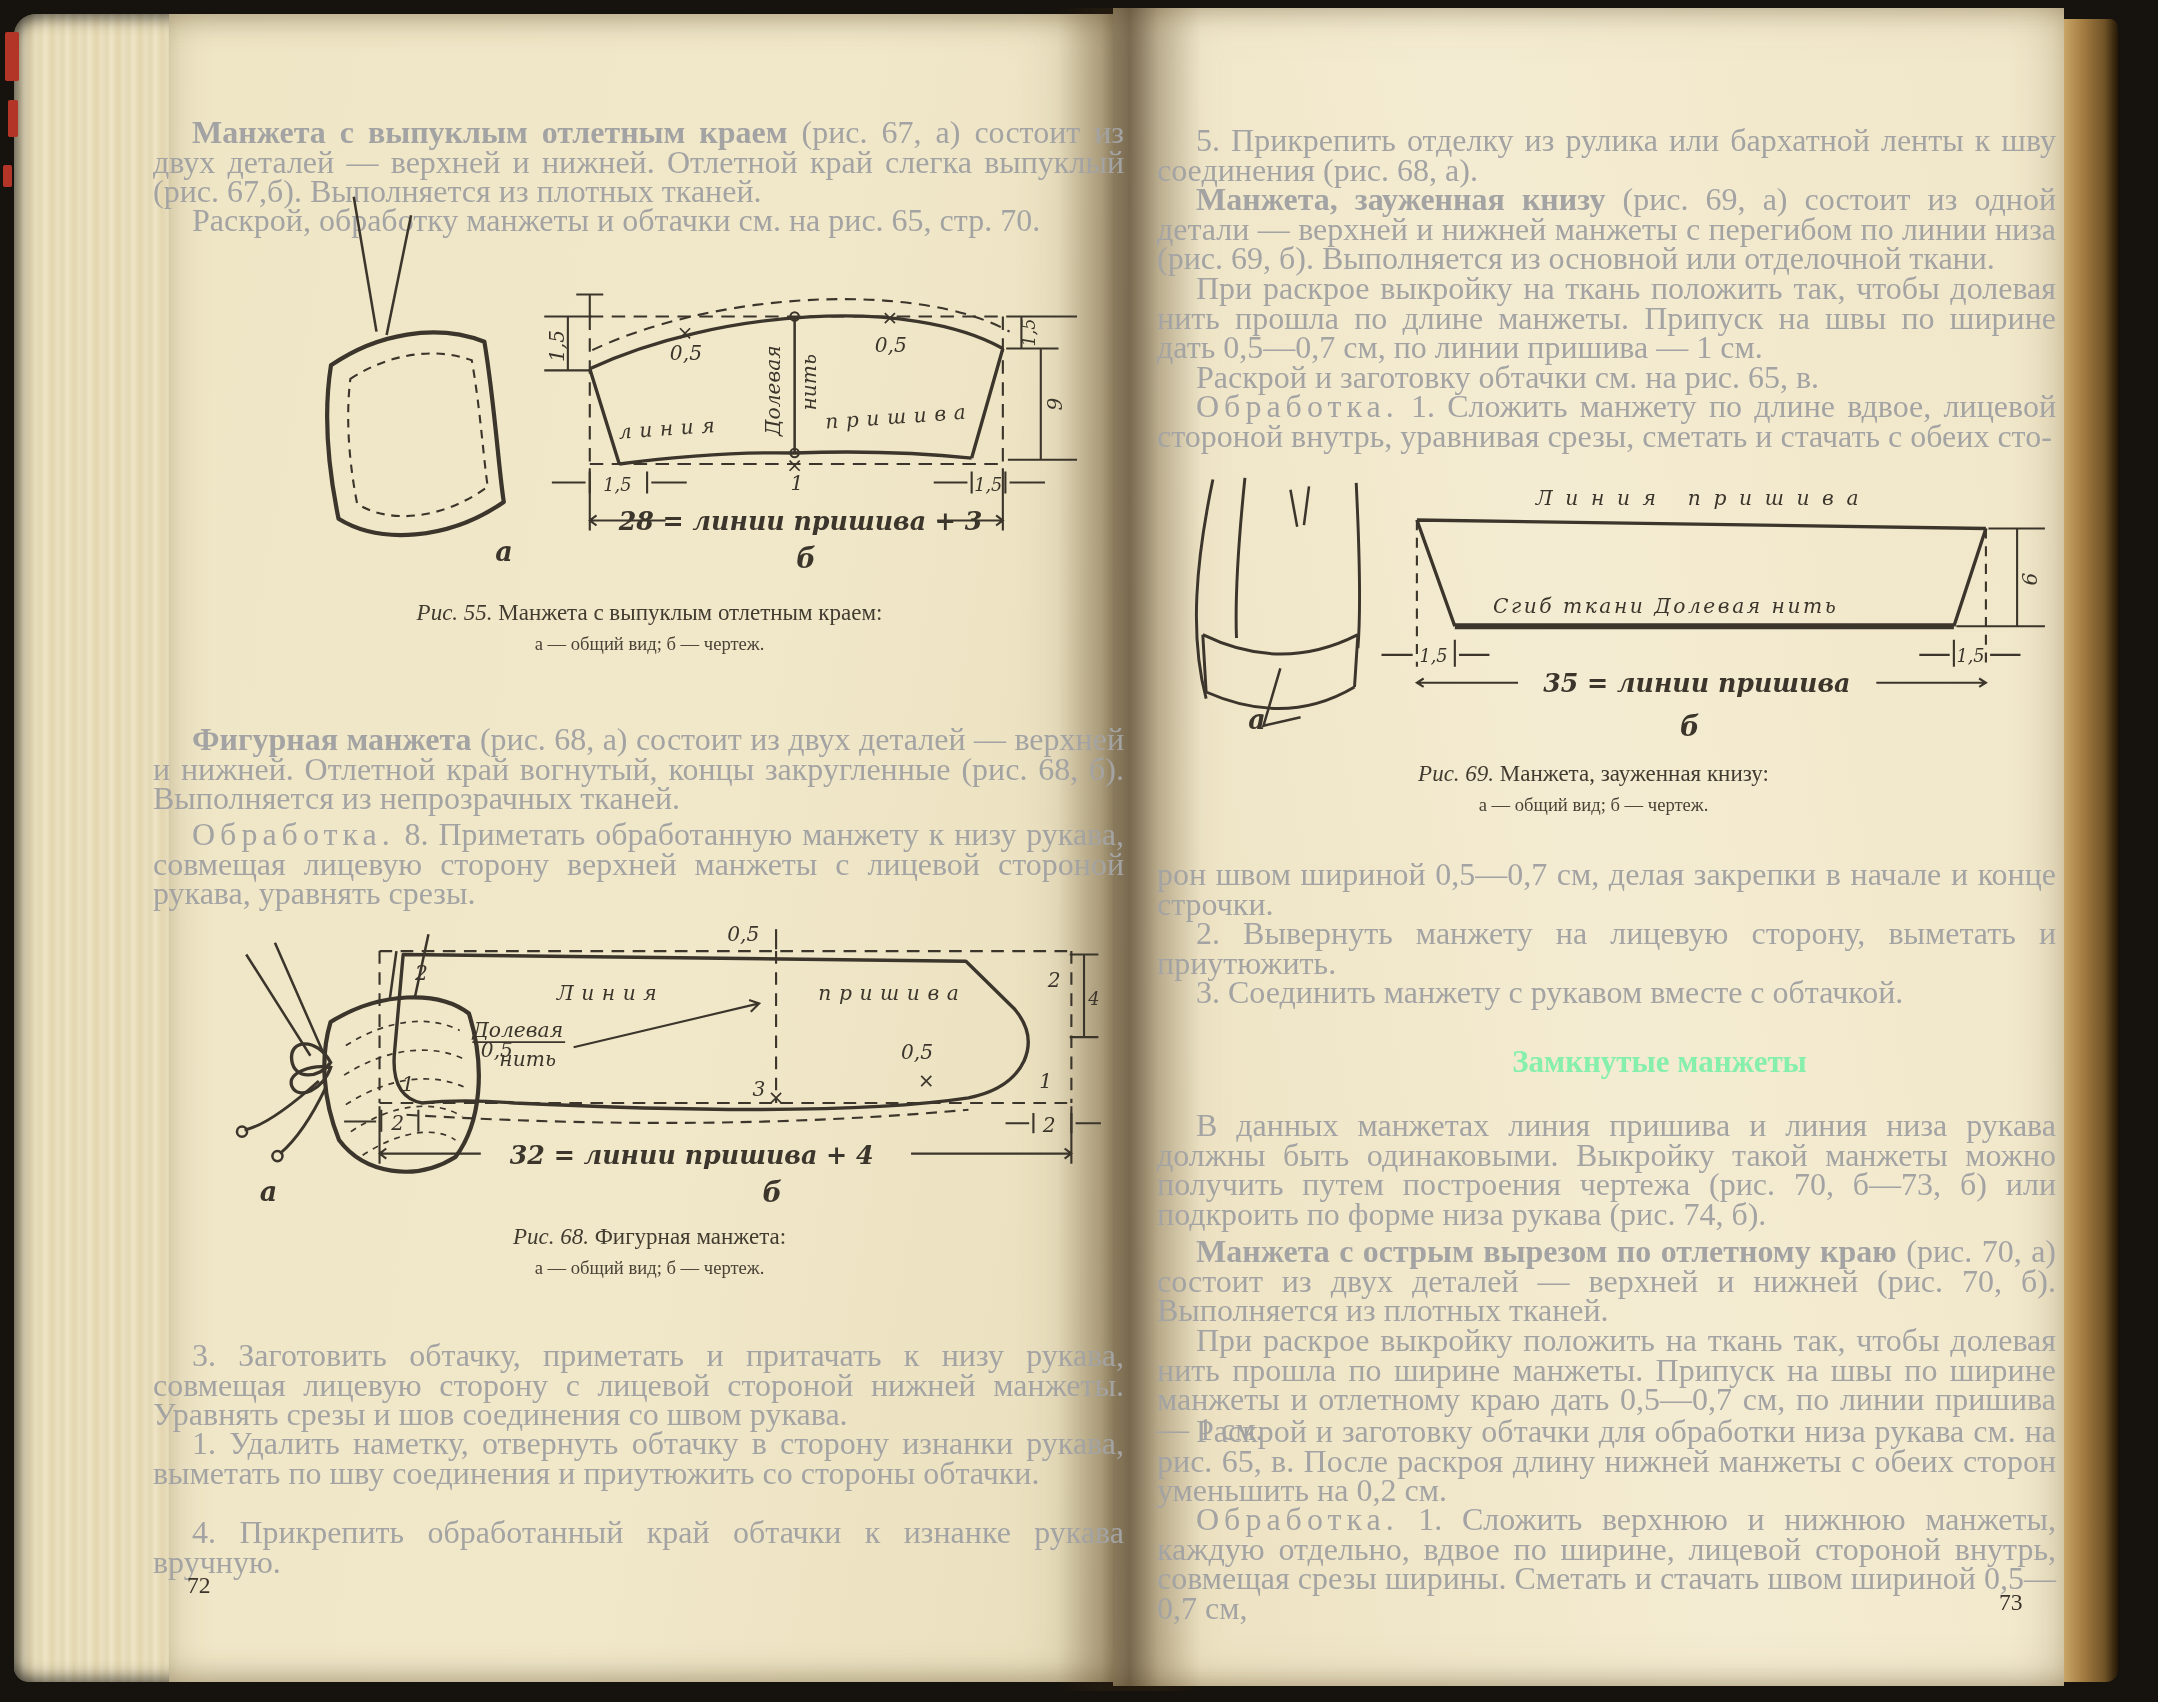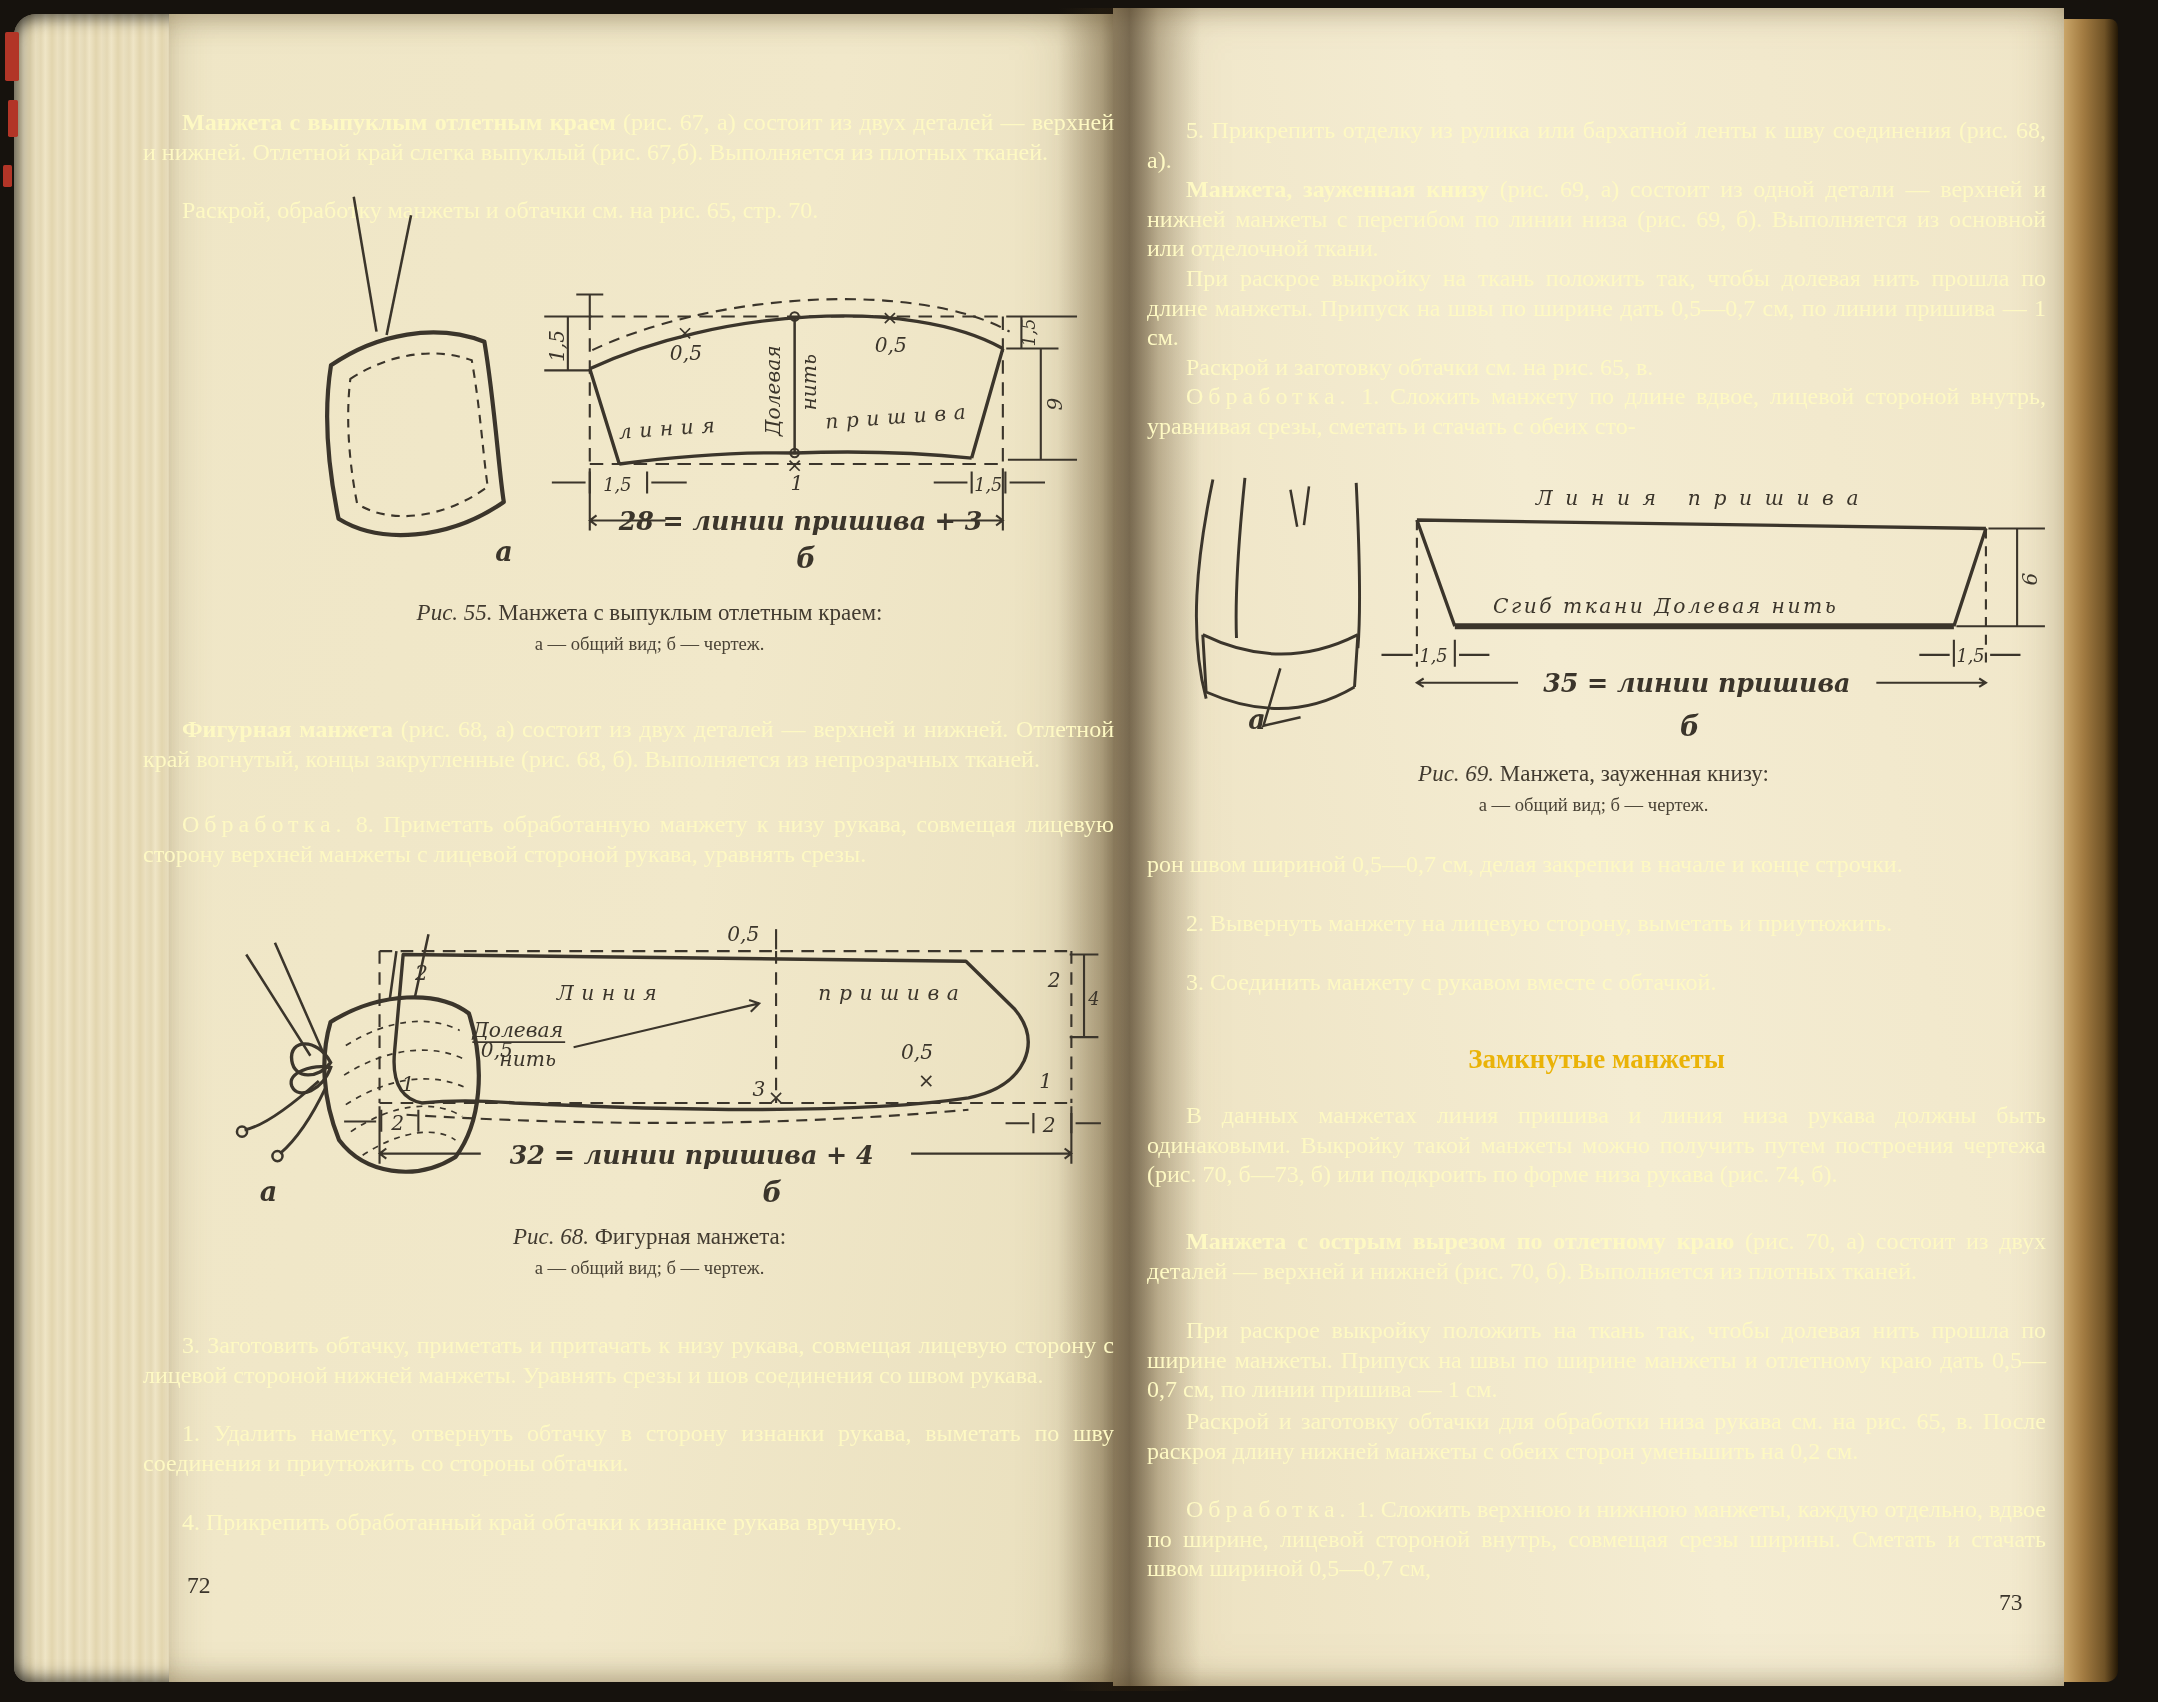--- a/index.html
+++ b/index.html
@@ -48,37 +48,37 @@
   .edge-right{
     left:2064px;top:18.6px;width:54px;height:1663px;
     background:linear-gradient(90deg,#c9a568 0%,#a37c42 35%,#6f5226 75%,#241806 100%);
     border-radius:0 8.4px 11.8px 0;
   }
   .red-mark{background:#b23527;border-radius:1.7px;}
 
   
   .para{
     position:absolute;left:143px;width:971px;
-    font-size:24px;line-height:29.5px;color:#fef9c3;
-    text-align:justify;text-indent:39px;margin:0;
+    font-size:32px;line-height:29.5px;color:#a3a3a3;
+    text-align:justify;text-indent:39px;margin:10px;
   }
   .para.right-col{left:1147px;width:899px;}
   .b{font-weight:bold;}
   .lead{letter-spacing:5px;}
   .caption{
     position:absolute;left:194px;width:911px;text-align:center;
     color:#423b30;margin:0;text-indent:0;
   }
   .caption .cap1{font-size:23px;line-height:25px;}
   .caption .capfig{font-style:italic;}
   .caption .cap2{font-size:18.6px;line-height:22px;display:block;margin-top:7.6px;color:#4a4336;}
   .caption.right-cap{left:1172px;width:843px;}
   .heading{
-    position:absolute;left:1147px;width:899px;text-align:center;
-    font-weight:bold;font-size:27px;color:#eab308;margin:0;
+    position:absolute;left:1210px;width:899px;text-align:center;
+    font-weight:bold;font-size:31px;color:#86efac;margin:0;
   }
   .pagenum{position:absolute;font-size:23.6px;color:#3a342b;}
 
   
   svg{position:absolute;overflow:visible;}
   svg .ln{stroke:#3b352b;fill:none;}
   svg text{fill:#3b352b;}
   .dim{font:italic 24px "DejaVu Serif",serif;}
   .dimsm{font:italic 21px "DejaVu Serif",serif;}
   .dimbig{font:italic bold 30px "DejaVu Serif",serif;}

